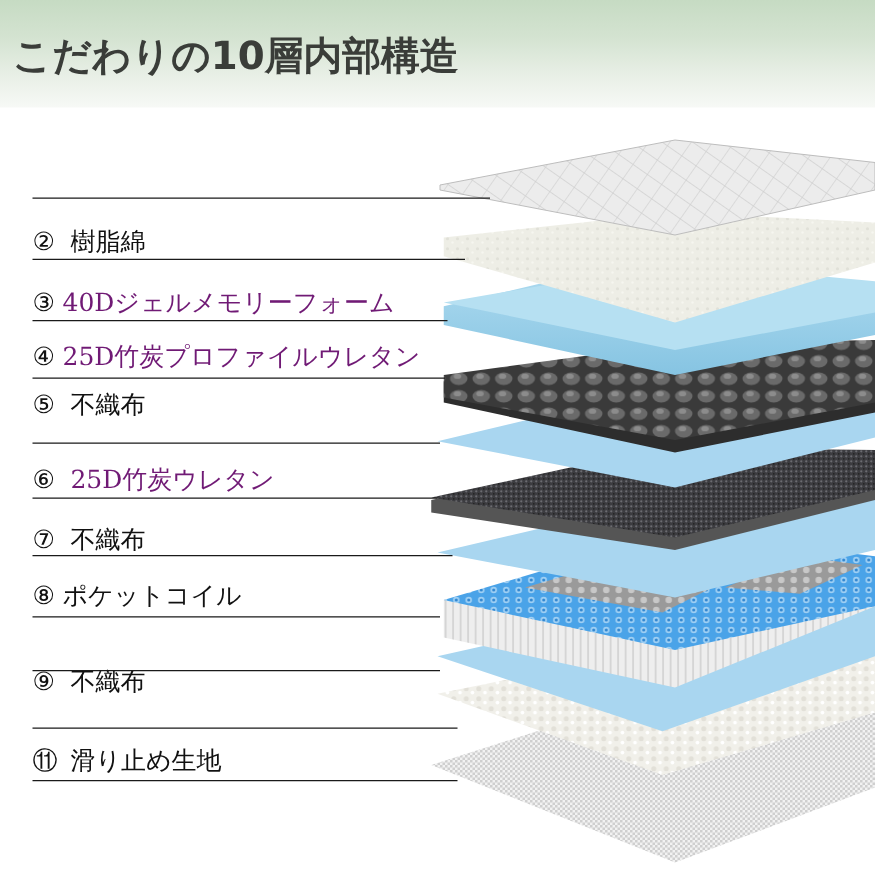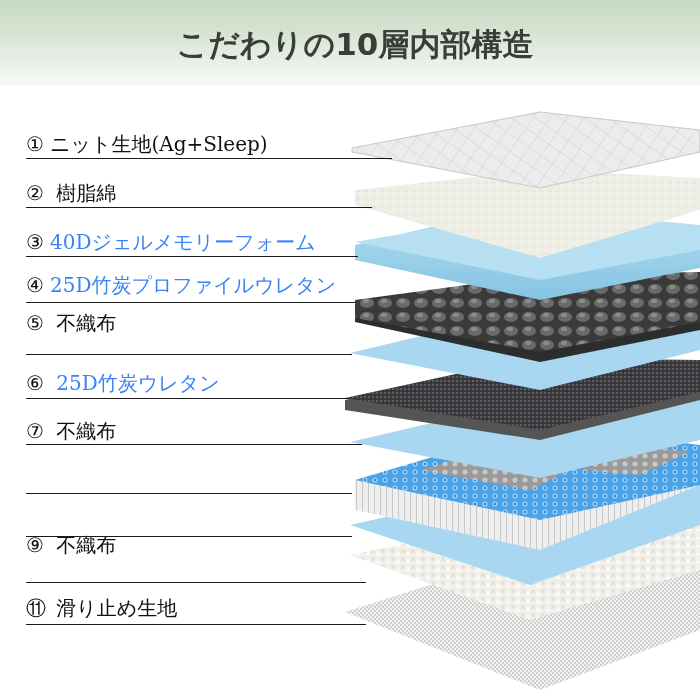--- a/index.html
+++ b/index.html
@@ -4,33 +4,33 @@
 <style>
   * { margin:0; padding:0; box-sizing:border-box; }
   html, body { width:700px; height:700px; background:#ffffff; overflow:hidden; }
   body { position:relative; font-family:"DejaVu Serif","Liberation Serif",serif; }
 
   .header {
     position:absolute; left:0; top:0; width:700px; height:86px;
     background:linear-gradient(to bottom,#c6dbc3 0%,#d4e3d1 35%,#e8efe6 70%,#f7f9f6 100%);
   }
   .header-title {
-    position:absolute; left:0; top:24px; width:700px; text-align:center;
+    position:absolute; left:0; top:24px; width:700px; 
     font-family:"DejaVu Sans","Liberation Sans",sans-serif;
     font-size:31px; font-weight:bold; color:#3a3d39; letter-spacing:0px;
     padding-left:10px;
   }
 
   .layers { position:absolute; left:0; top:0; width:700px; height:700px; }
   .layer-label {
     position:absolute; left:26px; height:30px; white-space:nowrap;
     font-size:20px; line-height:26px; color:#111;
   }
   .layer-label .num { display:inline-block; width:24px; font-size:20px; }
-  .layer-label .red { color:#3b82f6;text-align:center; }
+  .layer-label .red { color:#701a75;text-align:center; }
   .leader {
     position:absolute; left:26px; height:0; border-top:1.5px solid #1a1a1a;
   }
 
   .stack { position:absolute; left:340px; top:100px; width:360px; height:600px; }
   svg { display:block; }
 </style>
 </head>
 <body>
 
@@ -135,23 +135,20 @@
       <polygon points="15,90 200,70 360,78 360,110 200,158 15,105" fill="url(#resin)"></polygon>
     </g>
 
     <g>
       <polygon points="12,48 200,12 360,30 360,52 200,88 12,52" fill="url(#quilt)" stroke="#bdbdbd" stroke-width="0.8"></polygon>
     </g>
   </svg>
 </div>
 
 <div class="layers">
-  <div class="layer-label" style="top:131px">
-    <span class="num">①</span><span>ニット生地(Ag+Sleep)</span>
-  </div>
   <div class="leader" style="top:158px;width:366px"></div>
 
   <div class="layer-label" style="top:180px">
     <span class="num">②</span> <span>樹脂綿</span>
   </div>
   <div class="leader" style="top:207px;width:346px"></div>
 
   <div class="layer-label" style="top:229px">
     <span class="num">③</span><span class="red">40Dジェルメモリーフォーム</span>
   </div>
@@ -170,20 +167,23 @@
   <div class="layer-label" style="top:370px">
     <span class="num">⑥</span> <span class="red">25D竹炭ウレタン</span>
   </div>
   <div class="leader" style="top:398px;width:324px"></div>
 
   <div class="layer-label" style="top:418px">
     <span class="num">⑦</span> <span>不織布</span>
   </div>
   <div class="leader" style="top:444px;width:336px"></div>
 
+  <div class="layer-label" style="top:463px">
+    <span class="num">⑧</span><span>ポケットコイル</span>
+  </div>
   <div class="leader" style="top:493px;width:326px"></div>
 
   <div class="layer-label" style="top:532px">
     <span class="num">⑨</span> <span>不織布</span>
   </div>
   <div class="leader" style="top:536px;width:326px"></div>
 
   <div class="leader" style="top:582px;width:340px"></div>
 
   <div class="layer-label" style="top:595px">

